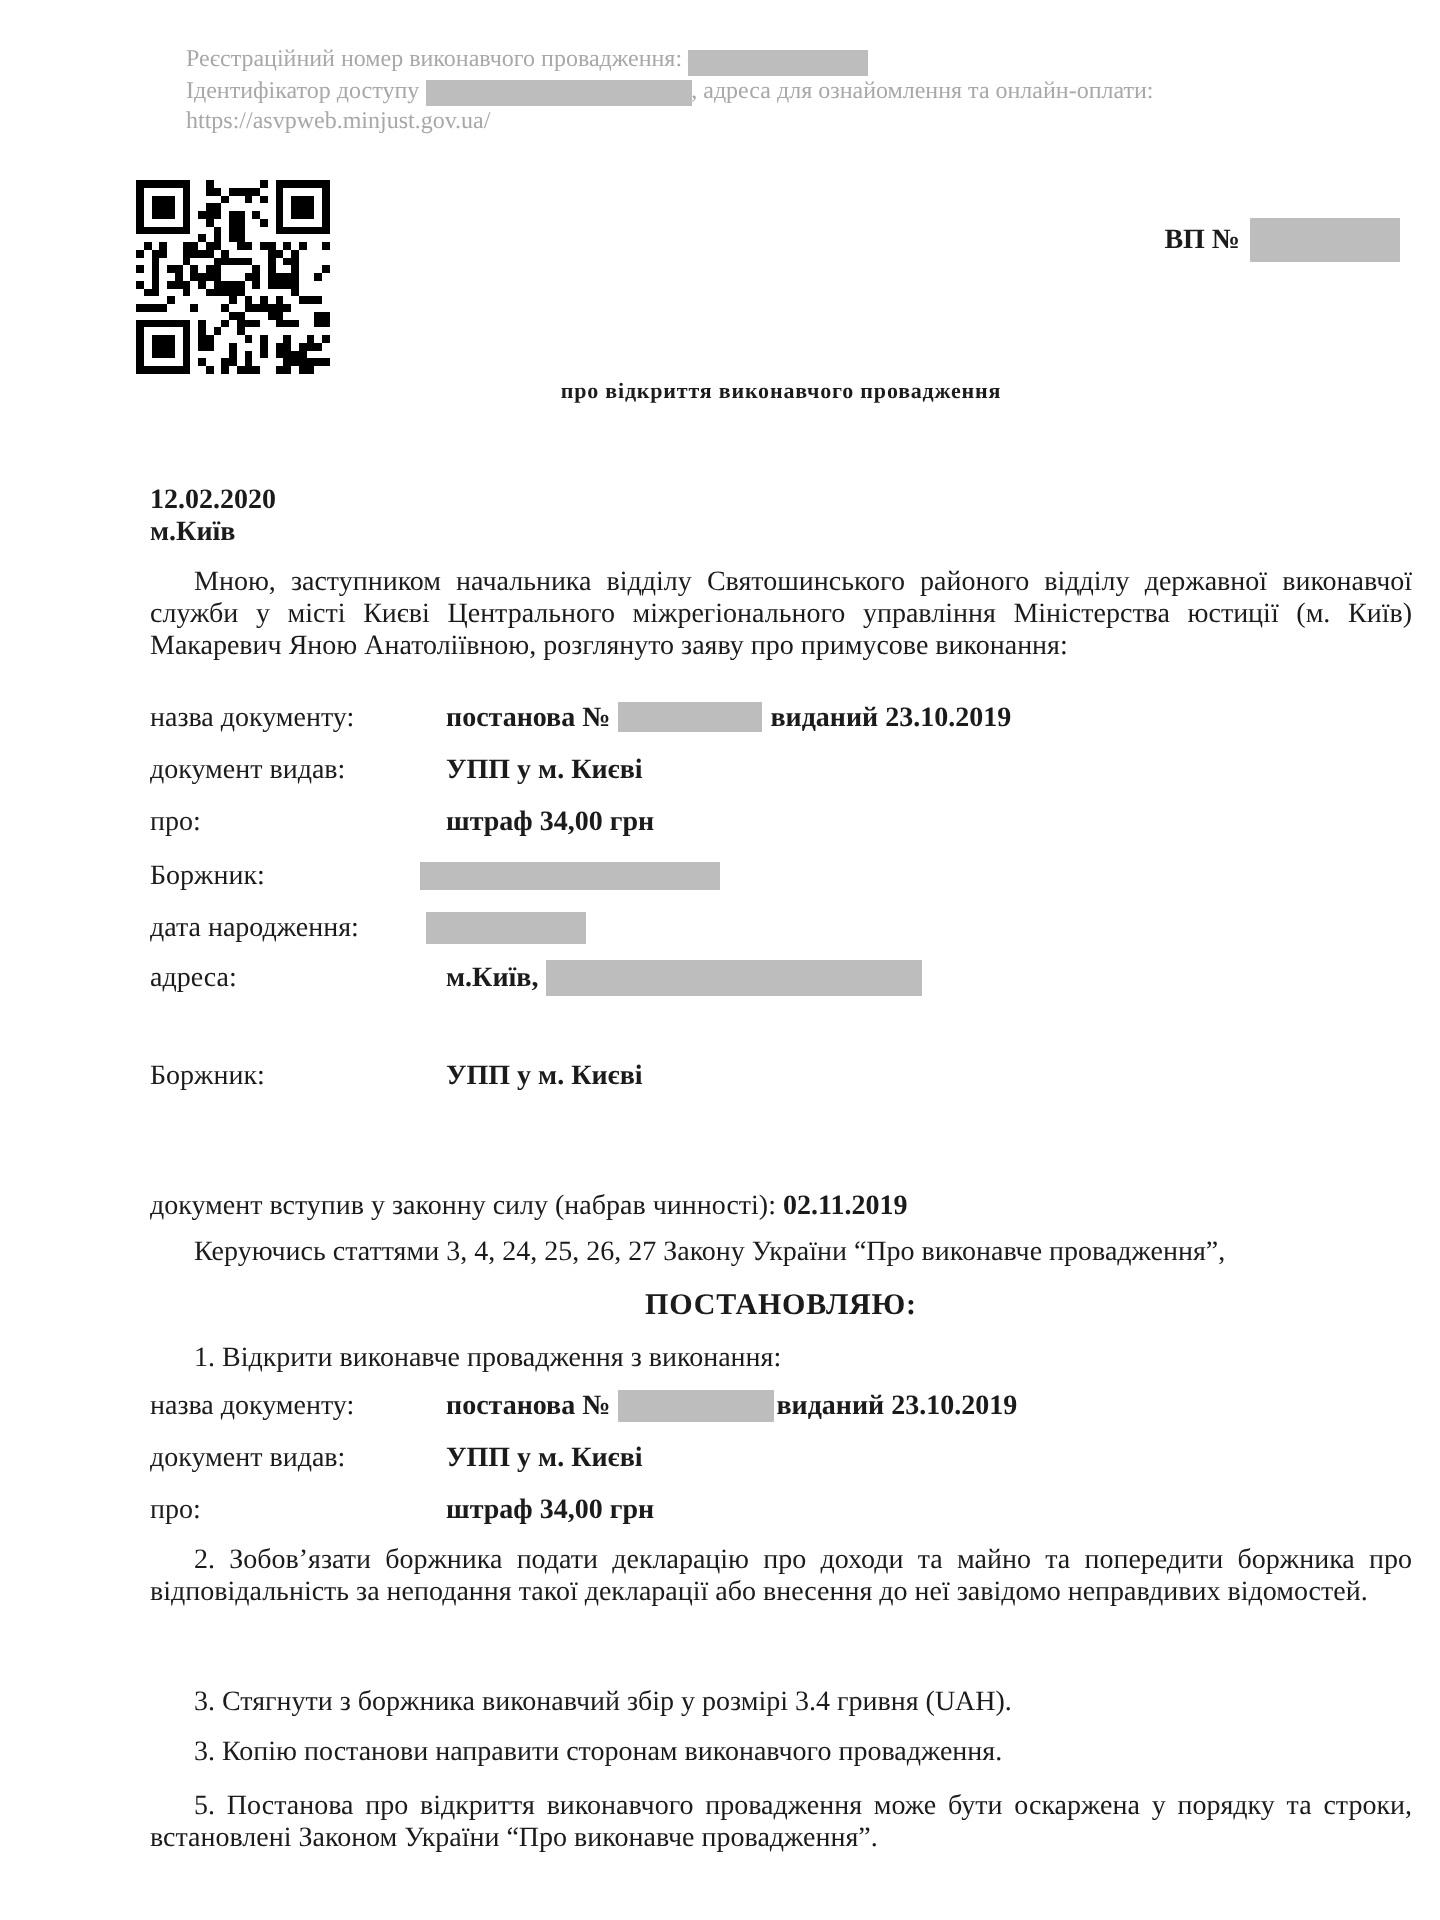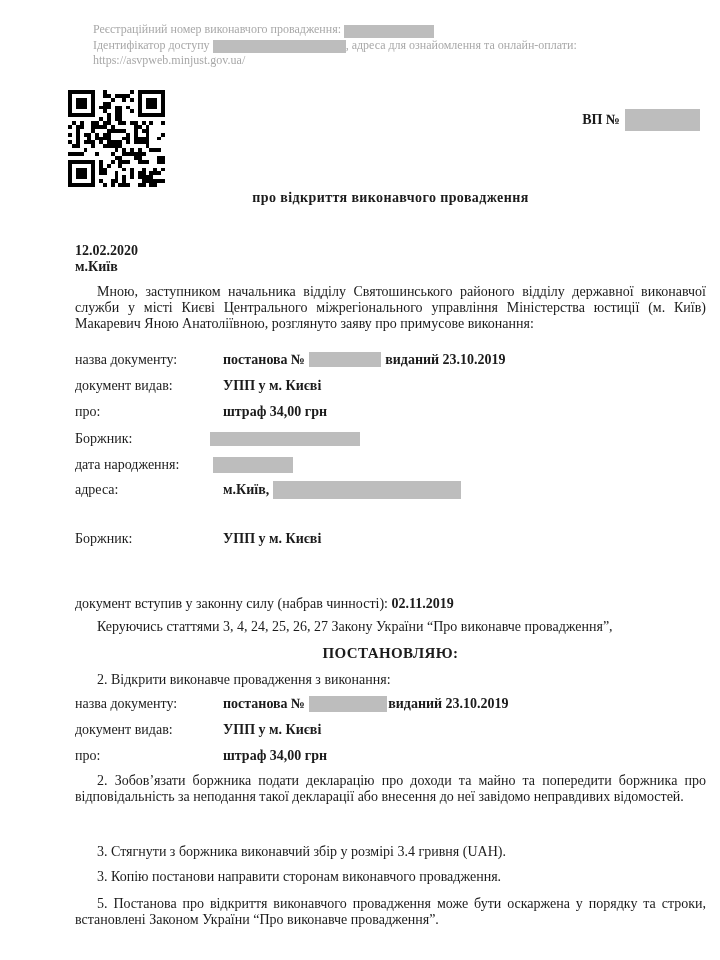--- a/index.html
+++ b/index.html
@@ -18,21 +18,21 @@
     transform:translateY(-1px);
   }
   .redact.note{height:13px; transform:translateY(1px);}
   
   .qr{left:68px; top:90px; width:97px; height:97px;}
   
   .vp-line{top:110px; right:20px; font-weight:bold; font-size:14px; text-align:right; white-space:nowrap;}
   .vp-line .redact{width:75px; height:22px; margin-left:5px;}
   
   .title{left:75px; top:164px; width:631px; text-align:center; font-weight:bold; font-size:16px; letter-spacing:1.5px;}
-  .subtitle{left:75px; top:190px; width:631px; text-align:center; font-weight:bold; font-size:14px; letter-spacing:.4px;}
+  .subtitle{left:75px; top:190px; width:631px; text-align:center; font-weight:bold; font-size:11px; letter-spacing:.4px;}
   
   .date-row{left:75px; top:243px; width:631px; display:flex; justify-content:space-between; font-weight:bold; font-size:14px;flex-direction:column;}
   
   .para{left:75px; width:631px; font-size:14px; line-height:16px; text-align:justify; text-indent:22px;}
   .line{left:75px; width:631px; font-size:14px; line-height:16px;}
   .indent{text-indent:22px;}
   
   .row{left:75px; width:631px; display:flex; font-size:14px; line-height:17px;}
   .row .lbl{flex:none; width:148px; font-weight:normal;}
   .row .val{font-weight:bold;}
@@ -301,21 +301,21 @@
 
   <div class="abs line" style="top:596px">
     <span>документ вступив у законну силу (набрав чинності):</span>
     <b>02.11.2019</b>
   </div>
 
   <div class="abs line indent" style="top:619px">Керуючись статтями 3, 4, 24, 25, 26, 27 Закону України “Про виконавче провадження”,</div>
 
   <div class="abs center-h" style="top:645px">ПОСТАНОВЛЯЮ:</div>
 
-  <div class="abs line indent" style="top:672px">2. Відкрити виконавче провадження з виконання:</div>
+  <div class="abs line indent" style="top:672px">1. Відкрити виконавче провадження з виконання:</div>
 
   <div class="abs row" style="top:695px">
     <span class="lbl">назва документу:</span>
     <span class="val"><b>постанова №</b><span class="redact" style="width:78px;height:16px;margin-right:1px"></span><b>виданий 23.10.2019</b></span>
   </div>
   <div class="abs row" style="top:721px">
     <span class="lbl">документ видав:</span>
     <span class="val">УПП у м. Києві</span>
   </div>
   <div class="abs row" style="top:747px">

